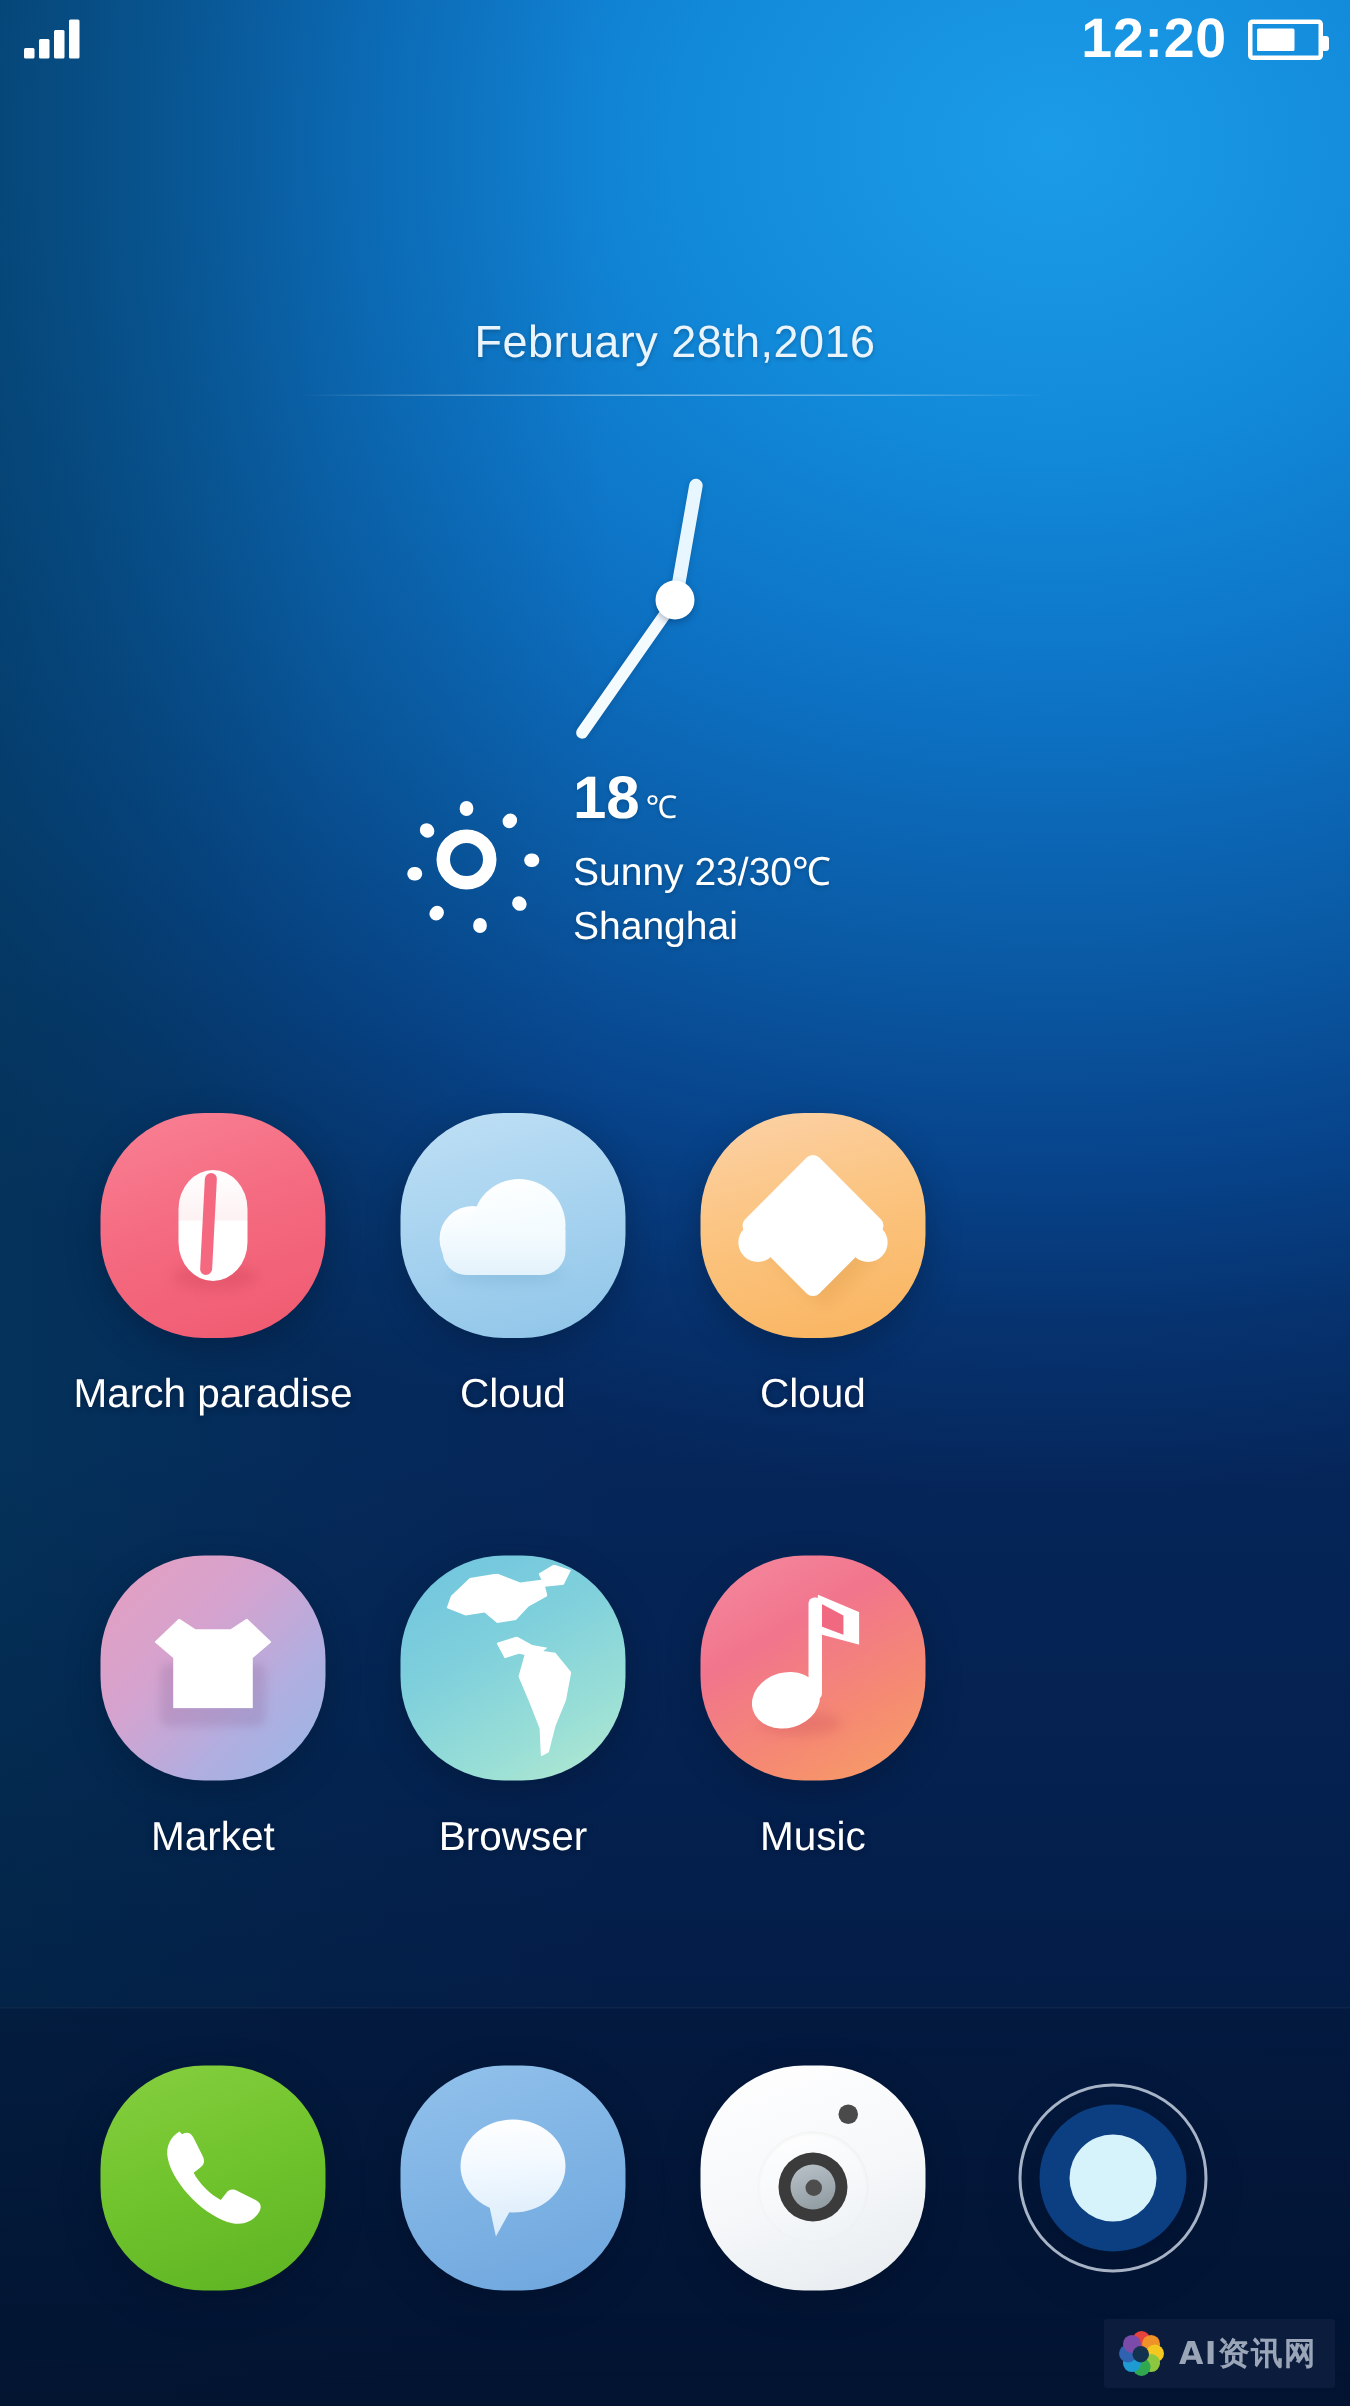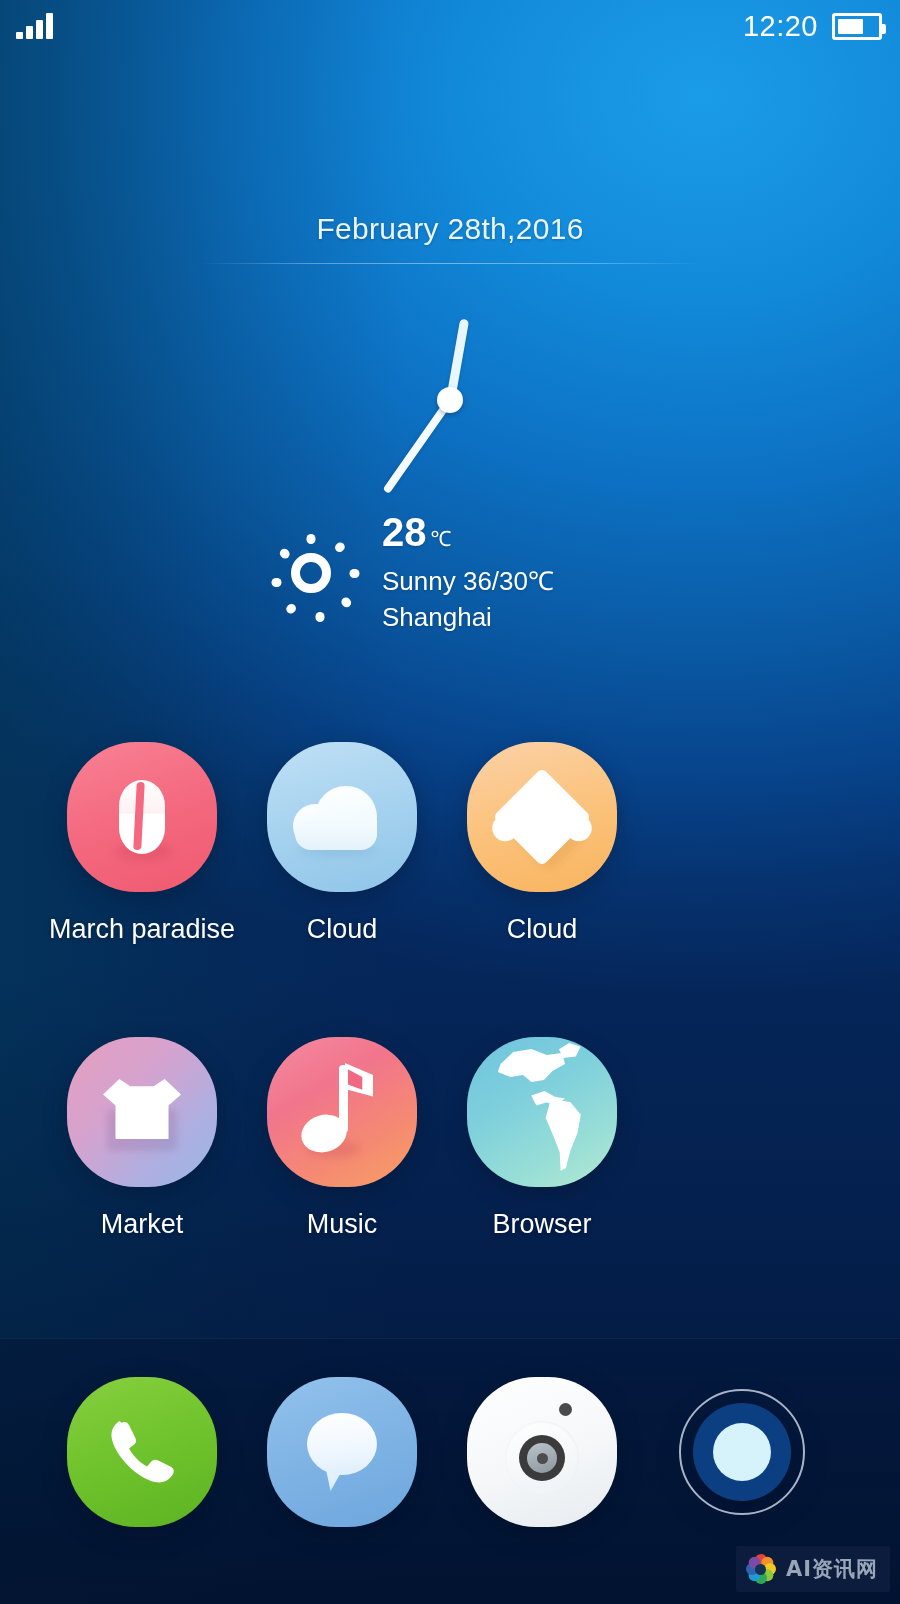--- a/index.html
+++ b/index.html
@@ -29,21 +29,21 @@
   
   #statusbar {
     position:absolute; left:0; top:0; width:900px; height:52px;
     display:flex; align-items:center; justify-content:space-between;
     padding:0 18px 0 16px; z-index:30;
   }
   .sb-left{ display:flex; align-items:flex-end; gap:0; height:26px; }
   .bar{ width:7px; background:#fff; margin-right:3px; border-radius:1px; }
   .bar.b1{height:7px;} .bar.b2{height:13px;} .bar.b3{height:19px;} .bar.b4{height:26px;}
   .sb-right{ display:flex; align-items:center; gap:14px; }
-  #clock-time{ color:#fff; font-size:29px; letter-spacing:.5px; font-weight:400; }
+  #clock-time{ color:#fff; font-size:37px; letter-spacing:.5px; font-weight:700; }
   #battery{
     width:50px; height:27px; border:3px solid #fff; border-radius:3px;
     position:relative; display:flex; align-items:center; padding:3px;
   }
   #battery:after{
     content:""; position:absolute; right:-7px; top:8px; width:4px; height:10px;
     background:#fff; border-radius:0 2px 2px 0;
   }
   #battery-fill{ height:100%; background:#fff; border-radius:1px; }
 
@@ -396,24 +396,24 @@
       <span class="ray" style="transform:rotate(45deg) translate(-50%,-50%) translateY(-34px);"></span>
       <span class="ray" style="transform:rotate(90deg) translate(-50%,-50%) translateY(-34px);"></span>
       <span class="ray" style="transform:rotate(135deg) translate(-50%,-50%) translateY(-34px);"></span>
       <span class="ray" style="transform:rotate(180deg) translate(-50%,-50%) translateY(-34px);"></span>
       <span class="ray" style="transform:rotate(225deg) translate(-50%,-50%) translateY(-34px);"></span>
       <span class="ray" style="transform:rotate(270deg) translate(-50%,-50%) translateY(-34px);"></span>
       <span class="ray" style="transform:rotate(315deg) translate(-50%,-50%) translateY(-34px);"></span>
     </div>
     <div id="weather-text">
       <div id="temp-line">
-        <span id="temp-value">28</span>
+        <span id="temp-value">18</span>
         <span id="temp-unit">℃</span>
       </div>
-      <div id="weather-cond">Sunny 36/30℃</div>
+      <div id="weather-cond">Sunny 23/30℃</div>
       <div id="weather-city">Shanghai</div>
     </div>
   </div>
 </div>
 
 <div id="app-grid">
 
   <div class="app-row">
 
     <div class="app-cell">
@@ -459,39 +459,39 @@
       <div class="icon-wrap">
         <div class="squircle ic-theme"></div>
         <div class="shirt-shadow"></div>
         <div class="shirt"></div>
       </div>
       <div class="app-label">Market</div>
     </div>
 
     <div class="app-cell">
       <div class="icon-wrap">
+        <div class="squircle ic-browser"></div>
+        <div class="globe-land land-na"></div>
+        <div class="globe-land land-gl"></div>
+        <div class="globe-land land-ca"></div>
+        <div class="globe-land land-sa"></div>
+      </div>
+      <div class="app-label">Browser</div>
+    </div>
+
+    <div class="app-cell">
+      <div class="icon-wrap">
         <div class="squircle ic-music"></div>
         <div class="note-shadow"></div>
         <div class="note-flag"></div>
         <div class="note-flag2"></div>
         <div class="note-stem"></div>
         <div class="note-head"></div>
       </div>
       <div class="app-label">Music</div>
-    </div>
-
-    <div class="app-cell">
-      <div class="icon-wrap">
-        <div class="squircle ic-browser"></div>
-        <div class="globe-land land-na"></div>
-        <div class="globe-land land-gl"></div>
-        <div class="globe-land land-ca"></div>
-        <div class="globe-land land-sa"></div>
-      </div>
-      <div class="app-label">Browser</div>
     </div>
   </div>
 </div>
 
 <div id="dock">
   <div id="dock-row">
 
     <div class="dock-cell">
       <div class="dock-icon">
         <div class="squircle ic-phone"></div>

